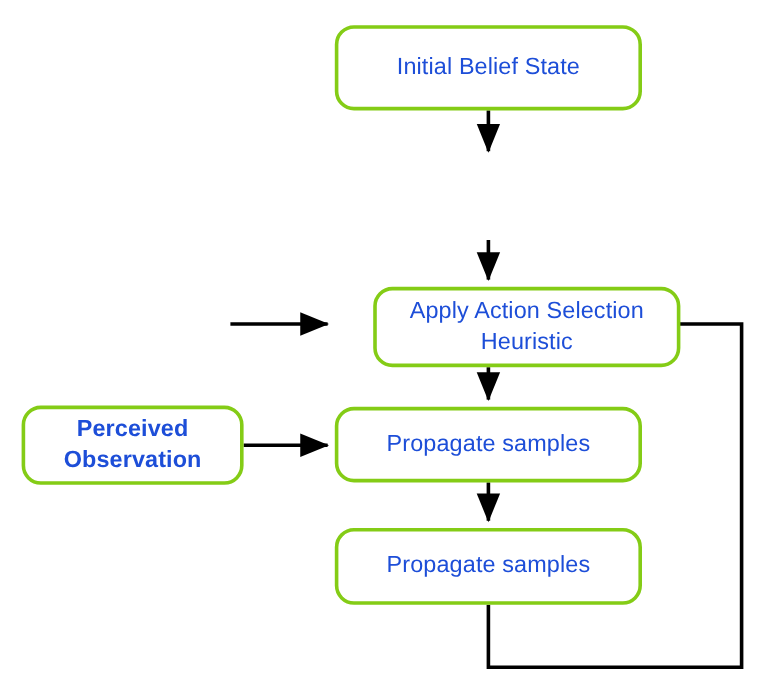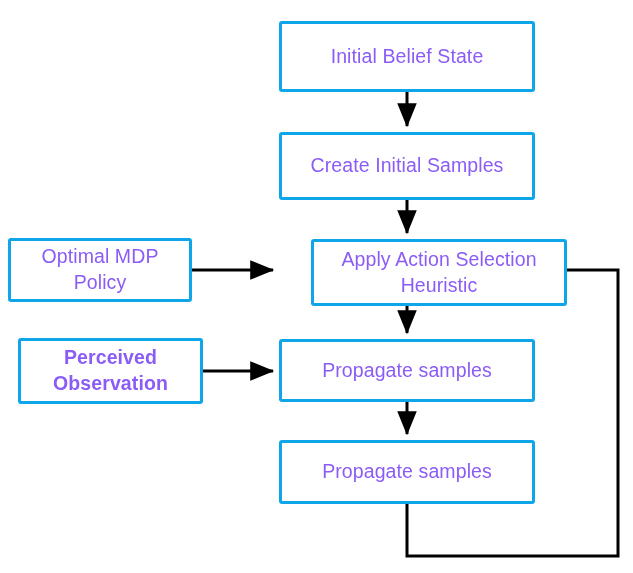--- a/index.html
+++ b/index.html
@@ -21,28 +21,28 @@
   #diagram-svg {
     position: absolute;
     left: 0;
     top: 0;
     width: 633px;
     height: 573px;
   }
   .node-box {
     position: absolute;
     box-sizing: border-box;
-    border: 3px solid #0ea5e9;
-    border-radius: 3px;
+    border: 3px solid #84cc16;
+    border-radius: 16px;
     background: #ffffff;
     display: flex;
     align-items: center;
     justify-content: center;
     text-align: center;
-    color: #8b5cf6;
+    color: #1d4ed8;
     font-family: "Liberation Sans", sans-serif;
     font-size: 19.5px;
     line-height: 1.32;
     letter-spacing: 0.1px;
     font-weight: 400;
   }
   .node-label {
     display: block;
     white-space: pre-line;
     padding: 0 6px;
@@ -75,33 +75,26 @@
       <line x1="407" y1="402" x2="407" y2="434" marker-end="url(#arrowhead)"></line>
 
       <path d="M 407 504 L 407 556 L 618 556 L 618 270 L 541 270" marker-end="url(#arrowhead)"></path>
     </g>
   </svg>
 
   <div class="node-box" style="left:279px; top:21px; width:256px; height:71px;">
     <span class="node-label">Initial Belief State</span>
   </div>
 
-  <div class="node-box" style="left:279px; top:132px; width:256px; height:68px;">
-    <span class="node-label">Create Initial Samples</span>
-  </div>
 
   <div class="node-box" style="left:279px; top:239px; width:256px; height:67px;margin-left:32px;">
     <span class="node-label">Apply Action Selection
 Heuristic</span>
   </div>
 
-  <div class="node-box" style="left:8px; top:238px; width:184px; height:64px;">
-    <span class="node-label">Optimal MDP
-Policy</span>
-  </div>
 
   <div class="node-box" style="left:18px; top:338px; width:185px; height:66px;font-weight:bold;">
     <span class="node-label">Perceived
 Observation</span>
   </div>
 
   <div class="node-box" style="left:279px; top:339px; width:256px; height:63px;">
     <span class="node-label">Propagate samples</span>
   </div>
 

